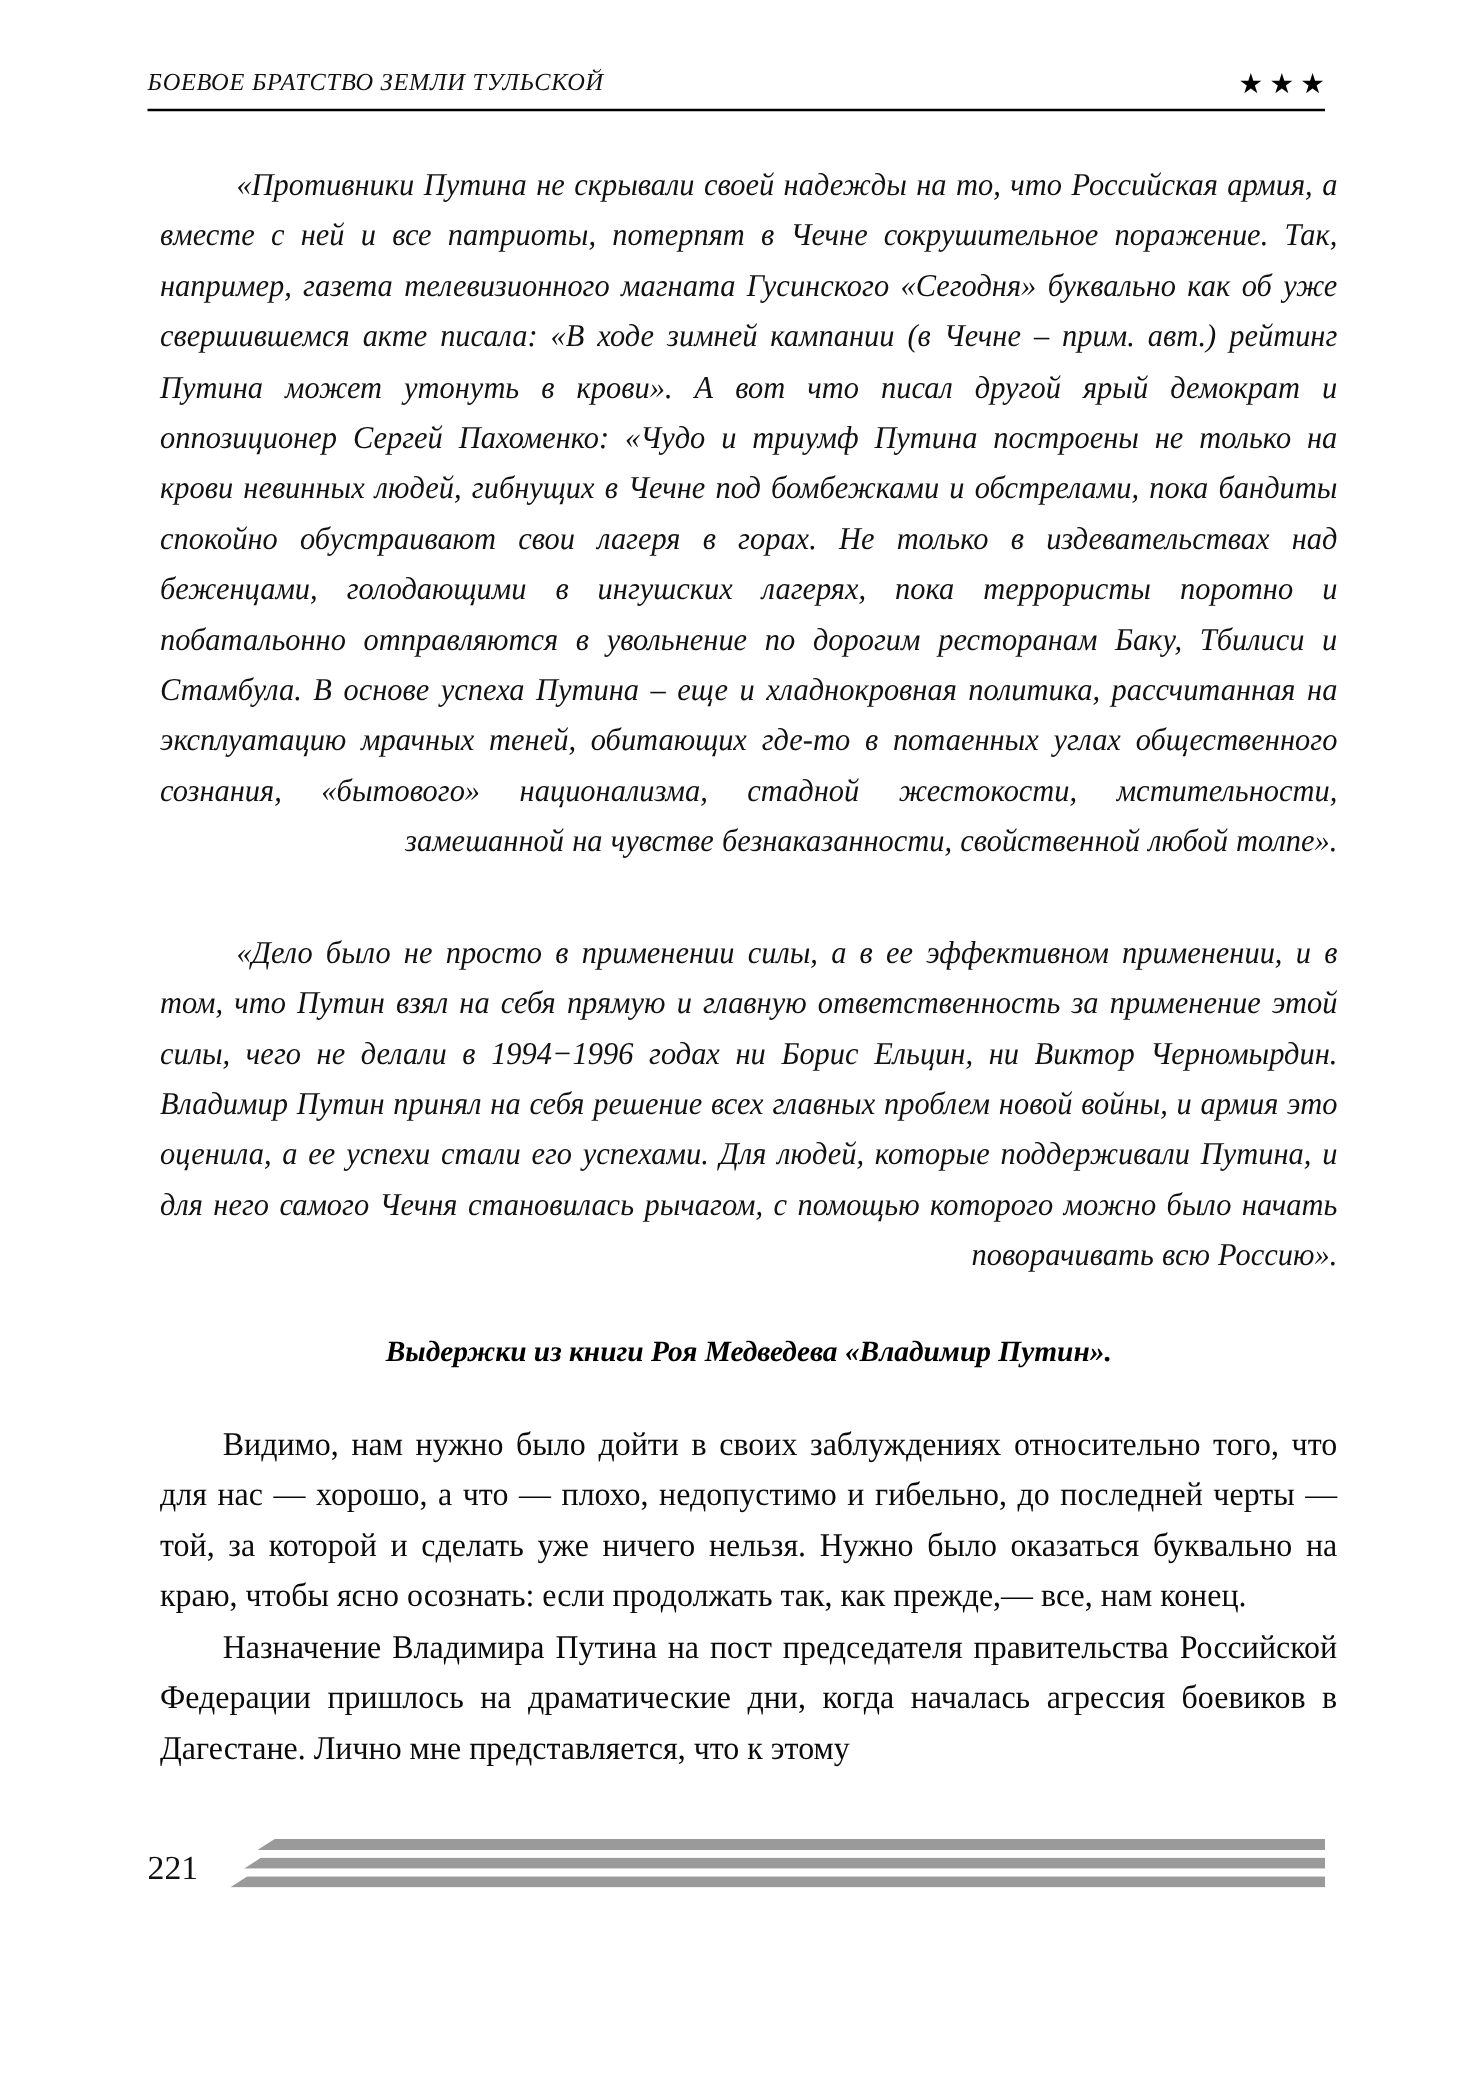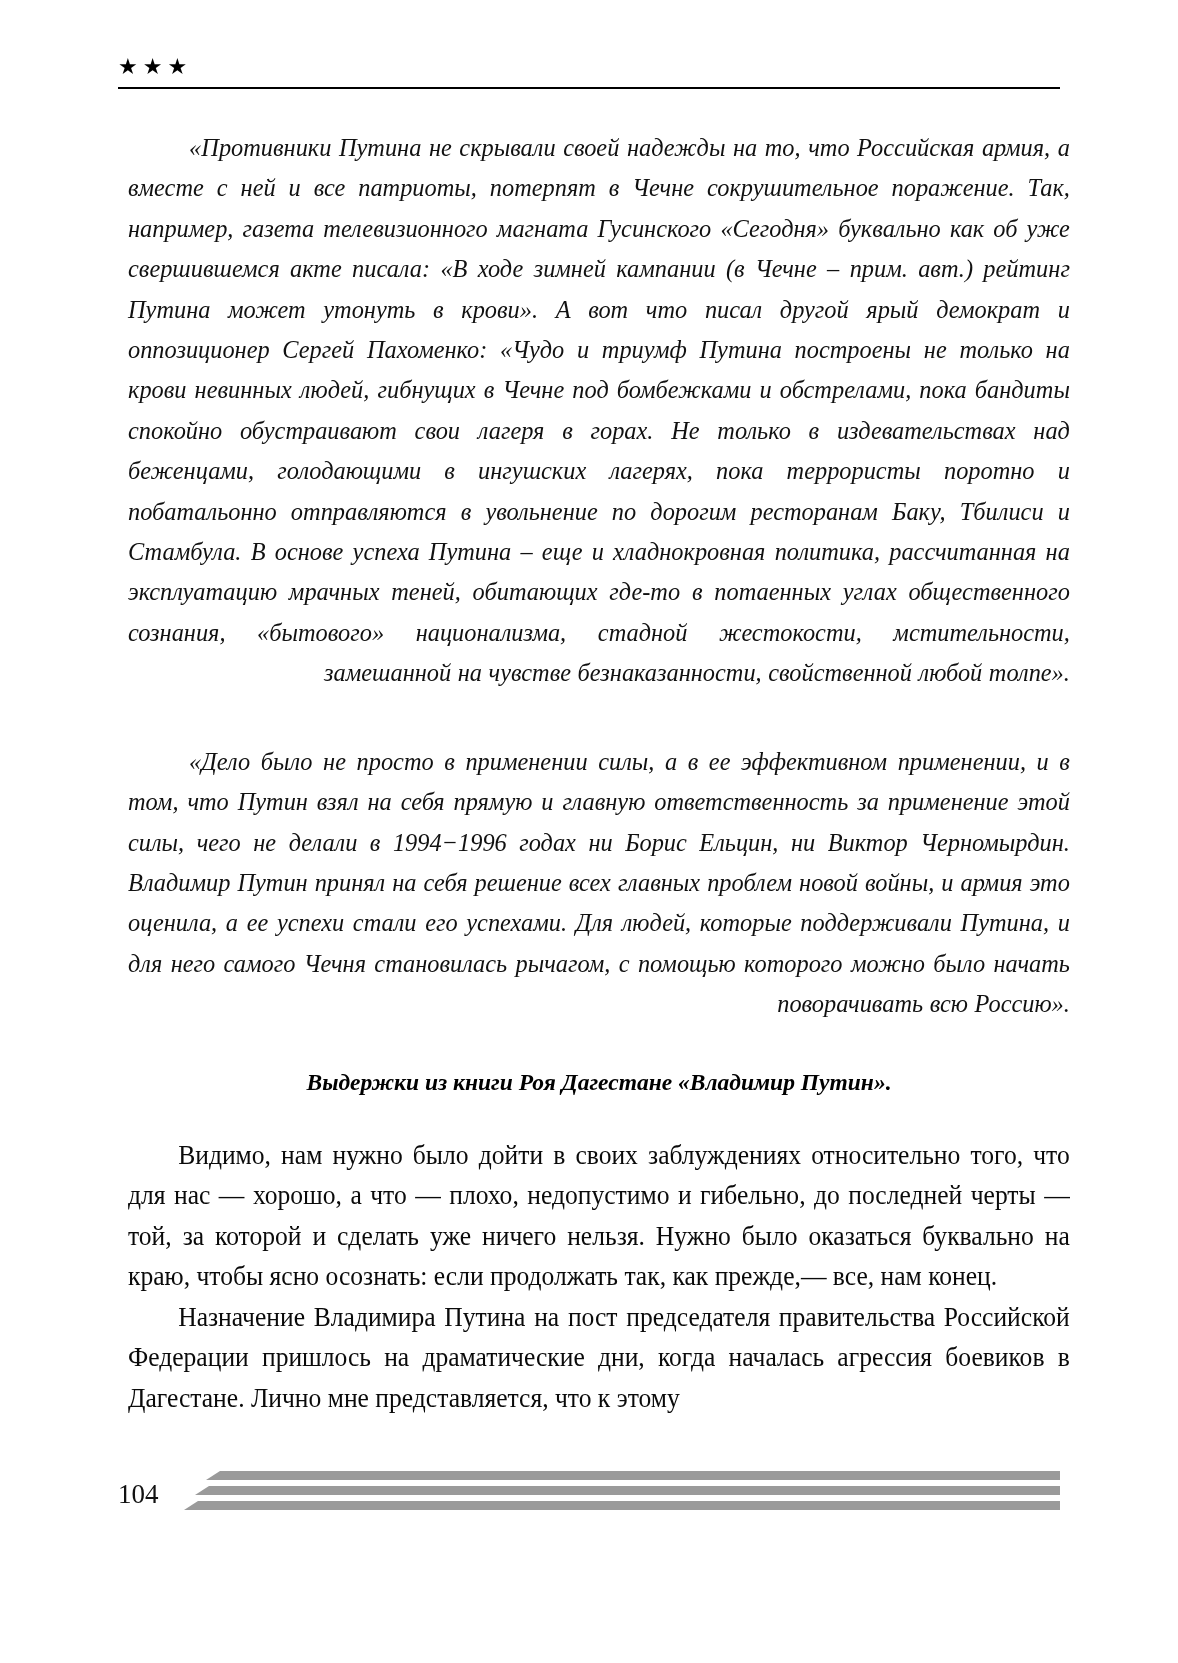--- a/index.html
+++ b/index.html
@@ -149,44 +149,45 @@
   .rules .bar.b1 { top: 2px;  left: 22px; clip-path: polygon(14px 0, 100% 0, 100% 100%, 0 100%); }
   .rules .bar.b2 { top: 17px; left: 11px; clip-path: polygon(14px 0, 100% 0, 100% 100%, 0 100%); }
   .rules .bar.b3 { top: 32px; left: 0px;  clip-path: polygon(14px 0, 100% 0, 100% 100%, 0 100%); }
 </style>
 </head>
 <body>
 
 <div class="page">
 
   <div class="runhead">
+    <div class="runhead-title">БОЕВОЕ БРАТСТВО ЗЕМЛИ ТУЛЬСКОЙ</div>
     <div class="runhead-stars">
       <span>★</span>
       <span>★</span>
       <span>★</span>
     </div>
   </div>
   <div class="runhead-rule"></div>
 
   <div class="column">
 
     <p class="quote first">«Противники Путина не скрывали своей надежды на то, что Российская армия, а вместе с ней и все патриоты, потерпят в Чечне сокрушительное поражение. Так, например, газета телевизионного магната Гусинского «Сегодня» буквально как об уже свершившемся акте писала: «В ходе зимней кампании (в Чечне – прим. авт.) рейтинг Путина может утонуть в крови». А вот что писал другой ярый демократ и оппозиционер Сергей Пахоменко: «Чудо и триумф Путина построены не только на крови невинных людей, гибнущих в Чечне под бомбежками и обстрелами, пока бандиты спокойно обустраивают свои лагеря в горах. Не только в издевательствах над беженцами, голодающими в ингушских лагерях, пока террористы поротно и побатальонно отправляются в увольнение по дорогим ресторанам Баку, Тбилиси и Стамбула. В основе успеха Путина – еще и хладнокровная политика, рассчитанная на эксплуатацию мрачных теней, обитающих где-то в потаенных углах общественного сознания, «бытового» национализма, стадной жестокости, мстительности, замешанной на чувстве безнаказанности, свойственной любой толпе».</p>
 
     <p class="quote second">«Дело было не просто в применении силы, а в ее эффективном применении, и в том, что Путин взял на себя прямую и главную ответственность за применение этой силы, чего не делали в 1994−1996 годах ни Борис Ельцин, ни Виктор Черномырдин. Владимир Путин принял на себя решение всех главных проблем новой войны, и армия это оценила, а ее успехи стали его успехами. Для людей, которые поддерживали Путина, и для него самого Чечня становилась рычагом, с помощью которого можно было начать поворачивать всю Россию».</p>
 
-    <p class="attribution">Выдержки из книги Роя Дагестане «Владимир Путин».</p>
+    <p class="attribution">Выдержки из книги Роя Медведева «Владимир Путин».</p>
 
     <p class="body-par first">Видимо, нам нужно было дойти в своих заблуждениях относительно того, что для нас — хорошо, а что — плохо, недопустимо и гибельно, до последней черты — той, за которой и сделать уже ничего нельзя. Нужно было оказаться буквально на краю, чтобы ясно осознать: если продолжать так, как прежде,— все, нам конец.</p>
 
     <p class="body-par">Назначение Владимира Путина на пост председателя правительства Российской Федерации пришлось на драматические дни, когда началась агрессия боевиков в Дагестане. Лично мне представляется, что к этому</p>
 
   </div>
 
   <div class="footer">
-    <div class="folio">104</div>
+    <div class="folio">221</div>
     <div class="rules">
       <div class="bar b1"></div>
       <div class="bar b2"></div>
       <div class="bar b3"></div>
     </div>
   </div>
 
 </div>
 
 </body></html>

